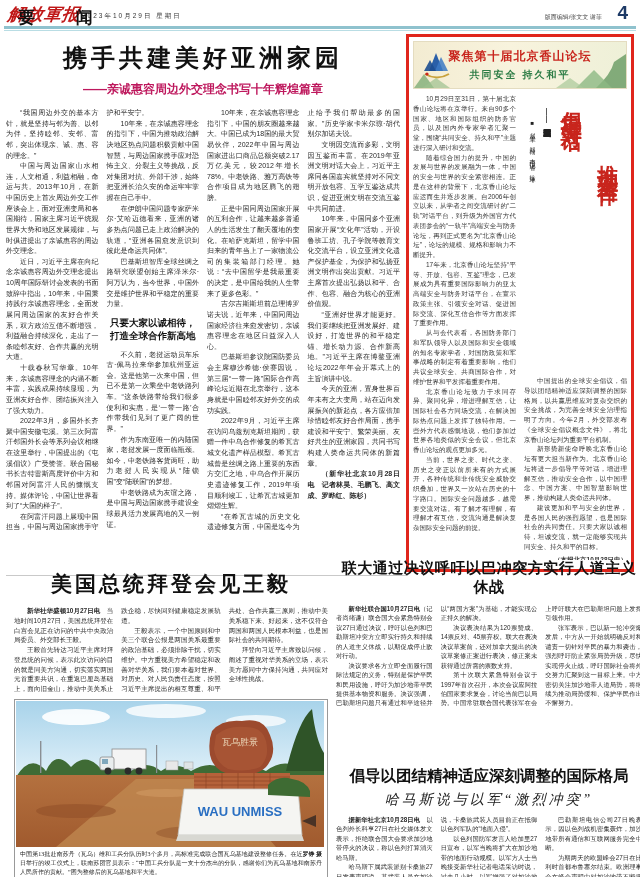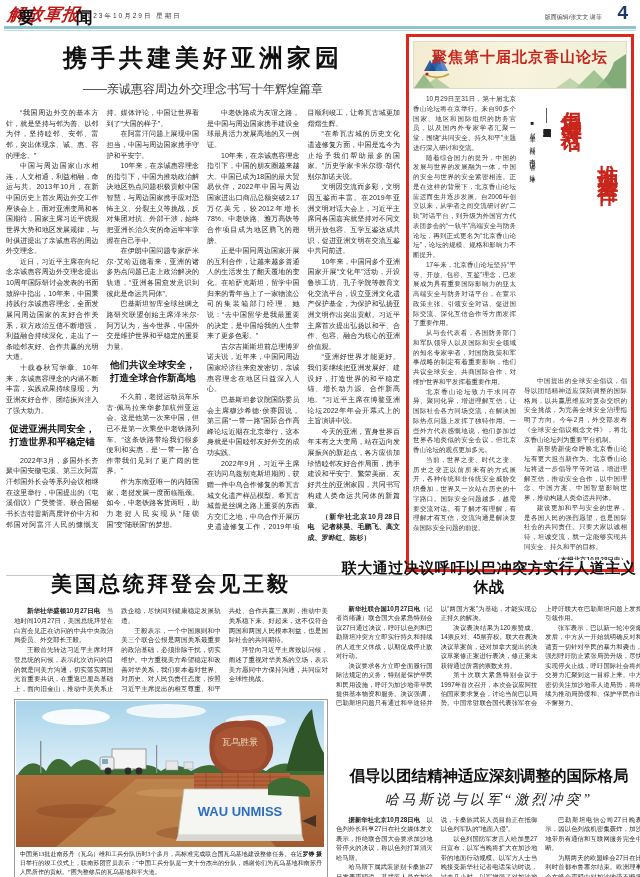--- a/index.html
+++ b/index.html
@@ -15,33 +15,33 @@
                font-weight:bold;letter-spacing:18px;text-indent:18px;color:#111;}
   .hdr-editors{position:absolute;right:38px;top:13px;font-size:6px;color:#444;}
   .hdr-pagenum{position:absolute;right:12px;top:2px;font-size:19px;font-weight:bold;color:#1d3a66;}
   .hdr-rule{position:absolute;left:4px;right:4px;top:26px;height:2.5px;background:#8fc2ce;}
   .hdr-rule2{position:absolute;left:4px;right:4px;top:29.5px;height:0.8px;background:#b9dde4;}
   
   .main-row{position:absolute;top:34px;left:6px;width:628px;height:538px;display:flex;}
   .main-art{width:402px;}
   .main-headline{font-size:24px;font-weight:bold;text-align:center;letter-spacing:4px;
                  margin-top:8px;color:#111;}
-  .main-subhead{font-size:12px;font-weight:normal;text-align:center;margin-top:7px;color:#404040;}
+  .main-subhead{font-size:12px;font-weight:bold;text-align:center;margin-top:7px;color:#be185d;}
   .main-cols{margin-top:10px;height:452px;overflow:hidden;column-count:4;column-gap:8px;
              font-size:7px;line-height:1.52;text-align:justify;color:#2a2a2a;}
   .main-cols p{margin:0;text-indent:2em;}
   .main-cols .sub{font-size:9.5px;font-weight:bold;text-align:center;line-height:1.35;
                   margin:7px 2px;text-indent:0;color:#111;break-inside:avoid;}
   .credit{font-weight:bold;text-indent:2em;}
   
   .forum-box{width:214px;margin-left:6px;border:3.5px solid #e0261c;height:524px;
              padding:4px;box-sizing:content-box;}
   .banner{position:relative;height:46px;background:linear-gradient(90deg,#f3ecd2,#f8f3dd 45%,#eef0d8);
           overflow:hidden;border:0.5px solid #e4dcc0;}
-  .banner-title{position:absolute;left:0;right:0;top:6px;text-align:center;font-size:15px;
+  .banner-title{position:absolute;left:0;right:0;top:6px;text-align:center;font-size:12px;
                 font-weight:bold;color:#c8251d;letter-spacing:1px;}
   .banner-slogan{position:absolute;left:0;right:0;top:26px;text-align:center;font-size:10px;
                  font-weight:bold;color:#2e7d46;letter-spacing:2px;}
   .banner svg{position:absolute;}
   .forum-body{display:flex;margin-top:5px;height:466px;overflow:hidden;}
   .forum-colL{width:103px;font-size:6.5px;line-height:1.5;text-align:justify;color:#333;}
   .forum-colL p,.forum-colR p{margin:0;text-indent:2em;}
   .forum-colR{width:103px;margin-left:8px;font-size:6.5px;line-height:1.5;text-align:justify;color:#333;}
   .vblock{height:282px;display:flex;justify-content:center;}
   .vbyline{writing-mode:vertical-rl;font-size:6px;color:#222;margin-top:26px;letter-spacing:2px;}
@@ -94,29 +94,28 @@
     <div class="main-art">
       <div class="main-headline">携手共建美好亚洲家园</div>
       <div class="main-subhead">——亲诚惠容周边外交理念书写十年辉煌篇章</div>
       <div class="main-cols">
         <div>
             <p>“我国周边外交的基本方针，就是坚持与邻为善、以邻为伴，坚持睦邻、安邻、富邻，突出体现亲、诚、惠、容的理念。”</p>
             <p>中国与周边国家山水相连，人文相通，利益相融，命运与共。2013年10月，在新中国历史上首次周边外交工作座谈会上，面对亚洲变局和各国期待，国家主席习近平统观世界大势和地区发展规律，与时俱进提出了亲诚惠容的周边外交理念。</p>
             <p>近日，习近平主席在向纪念亲诚惠容周边外交理念提出10周年国际研讨会发表的书面致辞中指出，10年来，中国秉持践行亲诚惠容理念，全面发展同周边国家的友好合作关系，双方政治互信不断增强，利益融合持续深化，走出了一条睦邻友好、合作共赢的光明大道。</p>
             <p>十载春秋写华章。10年来，亲诚惠容理念的内涵不断丰富，实践成果持续显现，为亚洲友好合作、团结振兴注入了强大动力。</p>
           </div>
-        <div class="sub">促进亚洲共同安全，打造世界和平稳定锚</div>
         <div>
             <p>2022年3月，多国外长齐聚中国安徽屯溪。第三次阿富汗邻国外长会等系列会议相继在这里举行，中国提出的《屯溪倡议》广受赞誉。联合国秘书长古特雷斯高度评价中方和邻国对阿富汗人民的慷慨支持。媒体评论，中国让世界看到了“大国的样子”。</p>
             <p>在阿富汗问题上展现中国担当，中国与周边国家携手守护和平安宁。</p>
             <p>10年来，在亲诚惠容理念的指引下，中国为推动政治解决地区热点问题积极贡献中国智慧，与周边国家携手应对恐怖主义、分裂主义等挑战，反对集团对抗、外部干涉，始终把亚洲长治久安的命运牢牢掌握在自己手中。</p>
             <p>在伊朗中国问题专家萨米尔·艾哈迈德看来，亚洲的诸多热点问题已走上政治解决的轨道，“亚洲各国愈发意识到彼此是命运共同体”。</p>
             <p>巴基斯坦智库全球丝绸之路研究联盟创始主席泽米尔·阿万认为，当今世界，中国外交是维护世界和平稳定的重要力量。</p>
           </div>
-        <div class="sub">他们共议全球安全，打造全球合作新高地</div>
+        <div class="sub">只要大家以诚相待，打造全球合作新高地</div>
         <div>
             <p>不久前，老挝运动员车乐古·佩马拉来华参加杭州亚运会。这是他第一次来中国，但已不是第一次乘坐中老铁路列车。“这条铁路带给我们很多便利和实惠，是‘一带一路’合作带我们见到了更广阔的世界。”</p>
             <p>作为东南亚唯一的内陆国家，老挝发展一度面临瓶颈。如今，中老铁路客货两旺，助力老挝人民实现从“陆锁国”变“陆联国”的梦想。</p>
             <p>中老铁路成为友谊之路，是中国与周边国家携手建设全球最具活力发展高地的又一例证。</p>
             <p>10年来，在亲诚惠容理念指引下，中国的朋友圈越来越大。中国已成为18国的最大贸易伙伴，2022年中国与周边国家进出口商品总额突破2.17万亿美元，较2012年增长78%。中老铁路、雅万高铁等合作项目成为地区腾飞的翅膀。</p>
             <p>正是中国同周边国家开展的互利合作，让越来越多普通人的生活发生了翻天覆地的变化。在哈萨克斯坦，留学中国归来的青年当上了一家物流公司的集装箱部门经理。她说：“去中国留学是我最重要的决定，是中国给我的人生带来了更多色彩。”</p>
             <p>吉尔吉斯斯坦前总理博罗诺夫说，近年来，中国同周边国家经济往来愈发密切，亲诚惠容理念在地区日益深入人心。</p>
             <p>巴基斯坦参议院国防委员会主席穆沙希德·侯赛因说，第三届“一带一路”国际合作高峰论坛近期在北京举行，这本身就是中国睦邻友好外交的成功实践。</p>
           </div>
         <div>
@@ -143,20 +142,21 @@
         <svg style="left:0;bottom:0;" width="52" height="20" viewBox="0 0 52 20">
           <path d="M0,20 L10,6 L20,20 Z" fill="#7fae78" opacity="0.8"></path>
           <path d="M8,20 L22,10 L36,20 Z" fill="#9cc08e" opacity="0.7"></path>
         </svg>
         <svg style="right:0;bottom:0;" width="70" height="34" viewBox="0 0 70 34">
           <path d="M70,0 L70,34 L40,34 Q55,20 58,8 Z" fill="#6f9f68" opacity="0.85"></path>
           <path d="M20,34 L38,16 L56,34 Z" fill="#8db983" opacity="0.8"></path>
           <path d="M0,34 L14,24 L28,34 Z" fill="#a9c99a" opacity="0.7"></path>
         </svg>
         <div class="banner-title">聚焦第十届北京香山论坛</div>
+        <div class="banner-slogan">共同安全  持久和平</div>
       </div>
       <div class="forum-body">
         <div class="forum-colL">
             <p>10月29日至31日，第十届北京香山论坛将在京举行。来自90多个国家、地区和国际组织的防务官员，以及国内外专家学者汇聚一堂，围绕“共同安全、持久和平”主题进行深入研讨和交流。</p>
             <p>随着综合国力的提升，中国的发展与世界的发展融为一体，中国的安全与世界的安全紧密相连。正是在这样的背景下，北京香山论坛应运而生并逐步发展。自2006年创立以来，从学者之间交流研讨的“二轨”对话平台，到升级为外国官方代表团参会的“一轨半”高端安全与防务论坛，再到正式更名为“北京香山论坛”，论坛的规模、规格和影响力不断提升。</p>
             <p>17年来，北京香山论坛坚持“平等、开放、包容、互鉴”理念，已发展成为具有重要国际影响力的亚太高端安全与防务对话平台，在宣示政策主张、引领安全对话、促进国际交流、深化互信合作等方面发挥了重要作用。</p>
             <p>从与会代表看，各国防务部门和军队领导人以及国际和安全领域的知名专家学者，对国防政策和军事战略的制定有着重要影响，他们共议全球安全、共商国际合作，对维护世界和平发挥着重要作用。</p>
             <p>北京香山论坛致力于求同存异、聚同化异，增进理解互信，让国际社会各方同场交流，在解决国际热点问题上发挥了独特作用。一些外方代表感慨地说，他们参加过世界各地类似的安全会议，但北京香山论坛的观点更加多元。</p>
             <p>当前，世界之变、时代之变、历史之变正以前所未有的方式展开，各种传统和非传统安全威胁交织叠加，世界又一次站在历史的十字路口。国际安全问题越多，越需要交流对话。有了解才有理解，有理解才有互信，交流沟通是解决复杂国际安全问题的前提。</p>
           </div>

